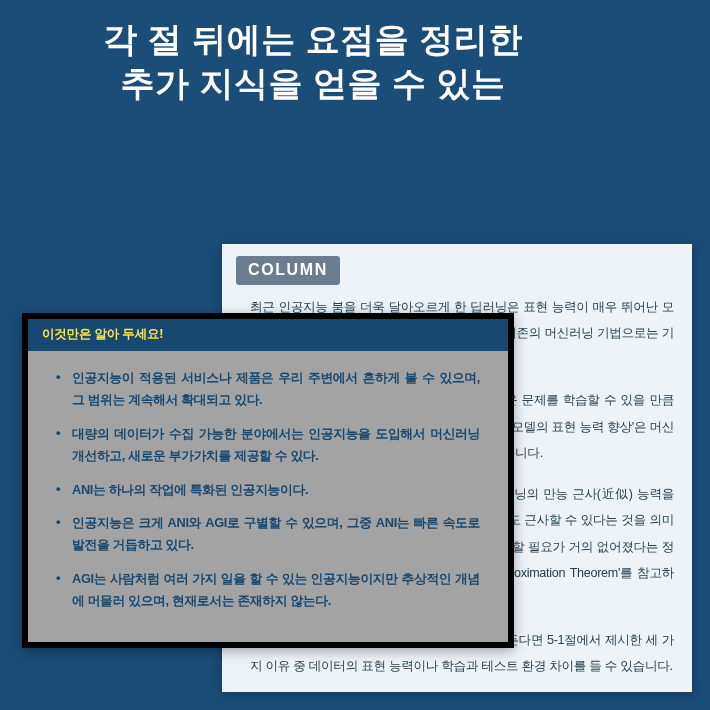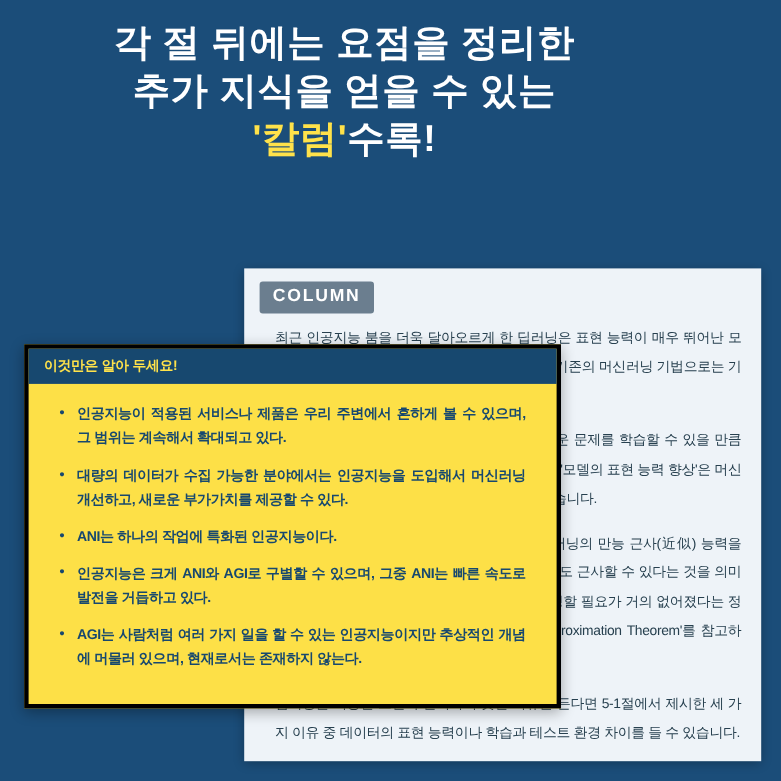--- a/index.html
+++ b/index.html
@@ -82,22 +82,22 @@
   .column-body p {
     margin: 0 0 14px 0;
   }
 
   
   .keypoints-card {
     position: absolute;
     left: 22px;
     top: 313px;
     width: 480px;
-    background: #fde047;
-    border: 4px solid #000000;
+    background: #a3a3a3;
+    border: 6px solid #000000;
     box-shadow: 0 3px 12px rgba(0,0,0,0.33);
     padding: 0 0 18px 0;
   }
   .keypoints-header {
     background: #17486f;
     color: #ffe24a;
     font-weight: bold;
     font-size: 12.5px;
     padding: 7px 14px 8px;
     display: inline-block;
@@ -130,23 +130,20 @@
     font-size: 13px;
     color: #17486f;
   }
 </style>
 </head>
 <body>
 
 <div class="headline">
   <span class="line hl-white">각 절 뒤에는 요점을 정리한</span>
   <span class="line hl-white">추가 지식을 얻을 수 있는</span>
-  <span class="line">
-    <span class="quote">'칼럼'</span><span class="hl-white">수록!</span>
-  </span>
 </div>
 
 <div class="column-card">
   <div class="column-badge">COLUMN</div>
   <div class="column-body">
     <p>최근 인공지능 붐을 더욱 달아오르게 한 딥러닝은 표현 능력이 매우 뛰어난 모델로, 복잡한 이미지, 언어, 음성 등의 분야에서 기존의 머신러닝 기법으로는 기대할 수 없는 성능을 보여주었습니다.</p>
     <p>딥러닝은 기존 모델로는 도저히 학습하기 어려운 문제를 학습할 수 있을 만큼의 표현 능력을 갖추고 있습니다. 딥러닝과 같은 '모델의 표현 능력 향상'은 머신러닝의 성능을 끌어올리는 방법이라고 할 수 있습니다.</p>
     <p>표현 능력이 높은 모델의 장점 중의 하나로 딥러닝의 만능 근사(近似) 능력을 들 수 있습니다. 이것은 딥러닝은 어떤 함수에서도 근사할 수 있다는 것을 의미합니다. 다시 말해 모델의 표현 능력 오류를 걱정할 필요가 거의 없어졌다는 정리입니다(더 자세히 알고 싶다면 'Universal Approximation Theorem'를 참고하세요).</p>
     <p>딥러닝을 이용한 모델이 완벽하지 못한 이유를 든다면 5-1절에서 제시한 세 가지 이유 중 데이터의 표현 능력이나 학습과 테스트 환경 차이를 들 수 있습니다.</p>
   </div>

